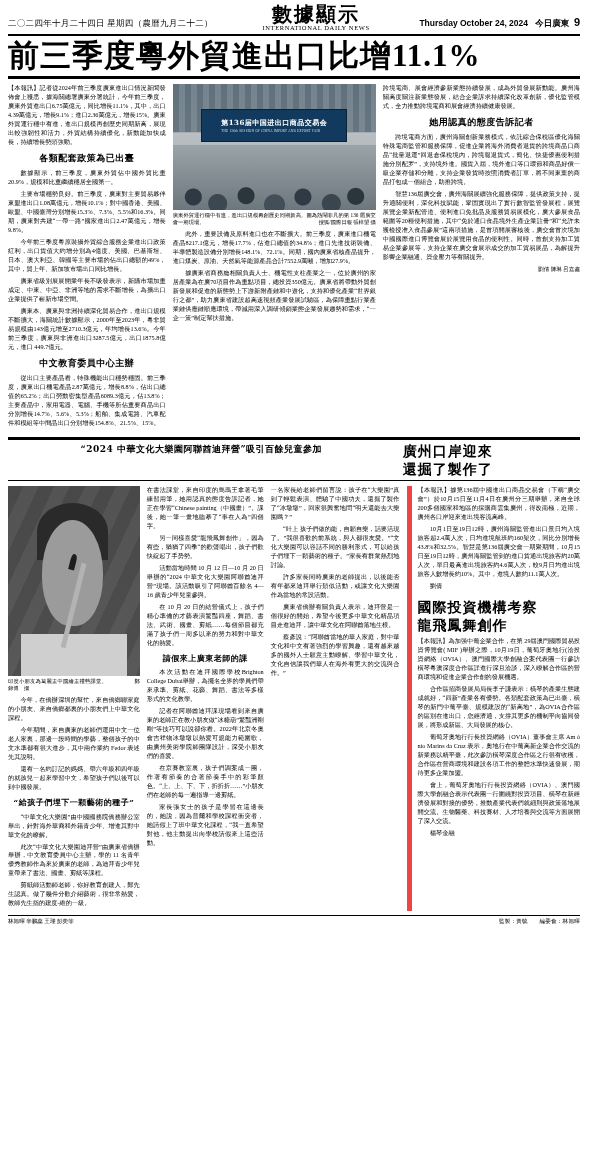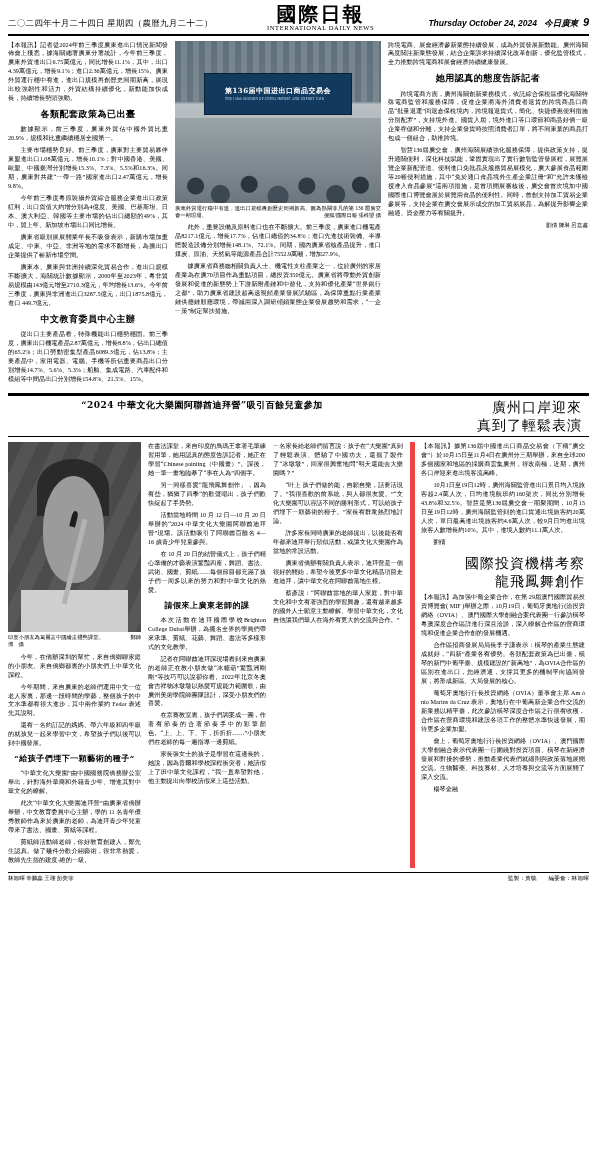--- a/index.html
+++ b/index.html
@@ -3,32 +3,32 @@
 <meta charset="utf-8">
 <style>
   * { box-sizing: border-box; }
   html, body { margin: 0; padding: 0; }
   body {
     width: 600px;
     background: #ffffff;
     font-family: "Liberation Serif", "DejaVu Serif", serif;
     color: #000;
   }
-  .page { width: 600px; padding: 4px 11px 6px 8px; }
+  .page { width: 600px; padding: 4px 20px 6px 8px; }
 
   
   .masthead {
     display: flex; align-items: flex-end; justify-content: space-between;
     border-bottom: 2px solid #000; padding-bottom: 2px;
   }
   .mast-left { font-size: 8.5px; letter-spacing: .3px; padding-bottom: 2px; white-space: nowrap;}
   .mast-center { text-align: center; line-height: 1; }
   .mast-center .cn { font-size: 20px; font-weight: bold; letter-spacing: 2px; font-family: "DejaVu Serif", serif;}
   .mast-center .en { font-size: 6.5px; letter-spacing: .6px; margin-top: 1px; font-family: "Liberation Serif", serif;}
-  .mast-right { font-size: 8.5px; font-weight: bold; padding-bottom: 2px; white-space: nowrap; font-family:"Liberation Sans", sans-serif;font-style:italic;}
+  .mast-right { font-size: 8.5px; font-weight: bold; padding-bottom: 2px; white-space: nowrap; font-family:"Liberation Sans", sans-serif;}
   .mast-right .pg { font-size: 11px; }
 
   
   .headline-bar {
     border-bottom: 3px solid #000;
     padding: 3px 0 4px 0;
     text-align: left;
   }
   .headline {
     font-size: 31px; font-weight: bold; letter-spacing: 1px;
@@ -48,21 +48,21 @@
     margin: 5px 0 4px 0; letter-spacing: .5px;
   }
 
   
   .photo {
     width: 100%; background: #7d8a93; position: relative; overflow: hidden;
   }
   .cap { font-size: 5.3px; line-height: 1.35; margin-top: 2px; text-align: justify; }
 
   
-  .expo { height: 162px; background: linear-gradient(#6d7d88 0%, #8d99a1 38%, #b9bfc2 39%, #9aa3a8 100%); position: relative;}
+  .expo { height: 126px; background: linear-gradient(#6d7d88 0%, #8d99a1 38%, #b9bfc2 39%, #9aa3a8 100%); position: relative;}
   .expo .ceiling { position:absolute; top:0; left:0; right:0; height:38%;
     background: repeating-linear-gradient(90deg, #5f6f7a 0 6px, #76858f 6px 12px); opacity:.85;}
   .expo .screen {
     position: absolute; left: 14%; top: 20%; width: 72%; height: 26%;
     background: #123a5e; border: 1px solid #0b2136;
     display: flex; align-items: center; justify-content: center;
   }
   .expo .screen .t1 { color: #fff; font-size: 7px; font-weight: bold; letter-spacing:.5px; font-family:"DejaVu Serif",serif;}
   .expo .screen .t2 { color: #cfe3f5; font-size: 3.2px; letter-spacing:.3px; margin-top:1px;}
   .expo .crowd {
@@ -78,21 +78,21 @@
       linear-gradient(#9aa3a8, #6c767d);
   }
 
   
   .band {
     border-top: 3px solid #000; border-bottom: 1px solid #000;
     margin-top: 6px; padding: 3px 0 0 0;
   }
   .kicker { text-align: center; font-size: 9px; font-weight: bold; font-family:"DejaVu Serif",serif; letter-spacing:.5px;}
   .big2 {
-    text-align: right; font-size: 21px; font-weight: normal;
+    text-align: left; font-size: 21px; font-weight: bold;
     font-family: "DejaVu Serif", serif; letter-spacing: 1px; line-height: 1.15;
     margin: 2px 0 3px 0;
   }
   .big2.small { font-size: 14px; }
 
   
   .kid { height: 190px; background: linear-gradient(#3a3a3a, #6e6e6e); position: relative; filter: grayscale(1);}
   .kid .bg { position:absolute; inset:0; background: repeating-linear-gradient(115deg,#4a4a4a 0 14px,#565656 14px 28px); opacity:.9;}
   .kid .face { position:absolute; left:26%; top:18%; width:46%; height:56%; border-radius:50% 50% 46% 46%; background:#9b9b9b;}
   .kid .hair { position:absolute; left:22%; top:9%; width:54%; height:30%; border-radius:50% 50% 0 0; background:#2a2a2a;}
@@ -111,30 +111,35 @@
   .colrule { border-left: 5px solid #ef4444; }
 </style>
 </head>
 <body>
 
 <div class="page">
 
   <div class="masthead">
     <div class="mast-left">二〇二四年十月二十四日 星期四（農曆九月二十二）</div>
     <div class="mast-center">
-      <div class="cn">國際日報</div>
+      <div class="cn">數據顯示</div>
       <div class="en">INTERNATIONAL DAILY NEWS</div>
     </div>
     <div class="mast-right">
       <span>Thursday  October  24, 2024</span>
       &nbsp;&nbsp;<span>今日廣東</span>
       &nbsp;<span class="pg">9</span>
     </div>
   </div>
 
+  <div class="headline-bar">
+    <div class="headline">
+      <span>前三季度粵外貿進出口比增</span><span class="num">11.1%</span>
+    </div>
+  </div>
 
   <div class="cols">
 
     <div class="col" style="width:160px">
       <p class="noind">【本報訊】記者從2024年前三季度廣東進出口情況新聞發佈會上獲悉，據海關總署廣東分署統計，今年前三季度，廣東外貿進出口6.75萬億元，同比增長11.1%，其中，出口4.39萬億元，增長9.1%；進口2.36萬億元，增長15%。廣東外貿運行穩中有進，進出口規模再創歷史同期新高，展現出較強韌性和活力，外貿結構持續優化，新動能加快成長，持續增長勢頭強勁。</p>
       <div class="sub-h">各類配套政策為已出臺</div>
       <p>數據顯示，前三季度，廣東外貿佔中國外貿比重20.9%，規模和比重繼續穩居全國第一。</p>
       <p>主要市場穩勢良好。前三季度，廣東對主要貿易夥伴東盟進出口1.08萬億元，增長10.1%；對中國香港、美國、歐盟、中國臺灣分別增長15.3%、7.3%、5.5%和16.3%。同期，廣東對共建“一帶一路”國家進出口2.47萬億元，增長9.8%。</p>
       <p>今年前三季度粵原裝攝外貿綜合服務企業進出口政策紅利，出口貨值大約增分別為4億度、美國、巴基斯坦、日本、澳大利亞、韓國等主要市場的佔出口總額的49%，其中，貿上年、新加坡市場出口同比增長。</p>
       <p>廣東省級別展展開業年長不吸發表示，新購市場加重成定、中東、中亞、非洲等地的需求不斷增長，為擴出口企業提供了嶄新市場空間。</p>
@@ -175,21 +180,21 @@
     </div>
   </div>
 
   <div class="band">
     <div class="cols" style="gap:8px; margin-top:0">
       <div style="width:388px">
         <div class="kicker">“2024 中華文化大樂園阿聯酋迪拜營”吸引百餘兒童參加</div>
       </div>
       <div style="width:178px">
         <div class="big2 small" style="margin:0">廣州口岸迎來</div>
-        <div class="big2 small" style="margin:2px 0 3px 0">真到了輕鬆表演</div>
+        <div class="big2 small" style="margin:2px 0 3px 0">還掘了製作了</div>
       </div>
     </div>
   </div>
 
   <div class="cols">
 
     <div class="col" style="width:133px">
       <div class="photo kid">
         <div class="bg"></div>
         <div class="hair"></div>

